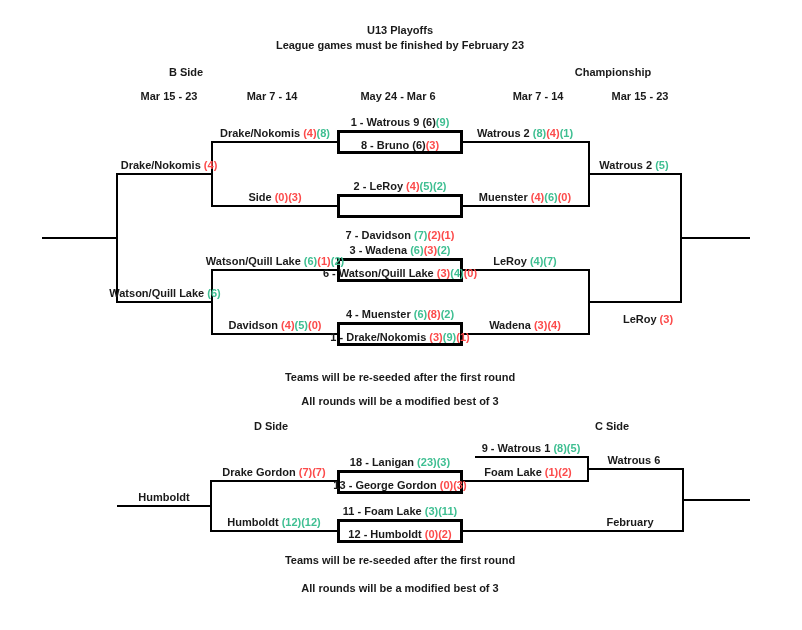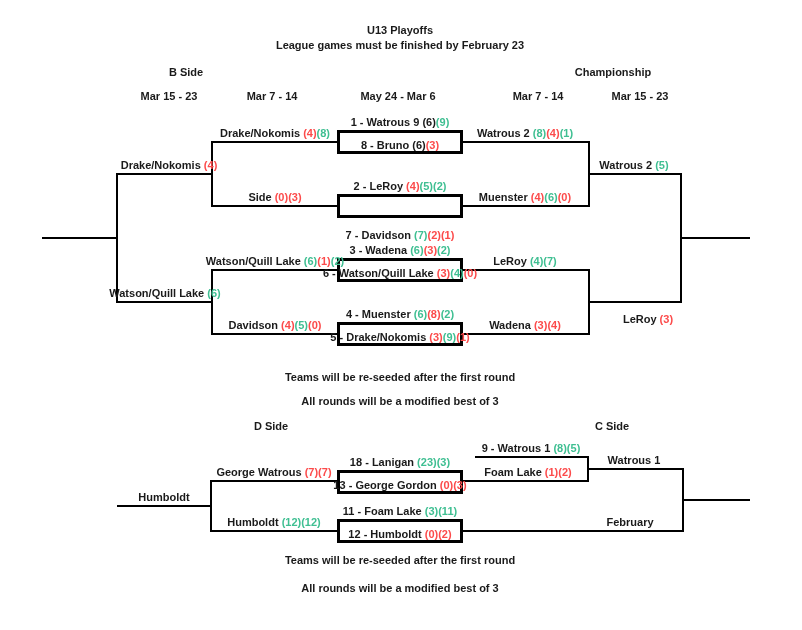--- a/index.html
+++ b/index.html
@@ -61,21 +61,21 @@
     <div class="vline" style="left:680px;top:173px;height:130px;"></div>
     <div class="hline" style="left:680px;top:237px;width:70px;"></div>
 
     <div class="lbl" style="left:400px;top:116px;"><span>1 - Watrous 9 </span><span style="color: rgb(26, 26, 26);">(6)</span><span style="color: rgb(63, 191, 146);">(9)</span></div>
     <div class="lbl" style="left:400px;top:139px;"><span>8 - Bruno </span><span style="color: rgb(26, 26, 26);">(6)</span><span style="color: rgb(252, 75, 75);">(3)</span></div>
     <div class="lbl" style="left:400px;top:180px;"><span>2 - LeRoy </span><span style="color: rgb(252, 75, 75);">(4)</span><span style="color: rgb(63, 191, 146);">(5)</span><span style="color: rgb(63, 191, 146);">(2)</span></div>
     <div class="lbl" style="left:400px;top:203px;margin-top:26px;"><span>7 - Davidson </span><span style="color: rgb(63, 191, 146);">(7)</span><span style="color: rgb(252, 75, 75);">(2)</span><span style="color: rgb(252, 75, 75);">(1)</span></div>
     <div class="lbl" style="left:400px;top:244px;"><span>3 - Wadena </span><span style="color: rgb(63, 191, 146);">(6)</span><span style="color: rgb(252, 75, 75);">(3)</span><span style="color: rgb(63, 191, 146);">(2)</span></div>
     <div class="lbl" style="left:400px;top:267px;"><span>6 - Watson/Quill Lake </span><span style="color: rgb(252, 75, 75);">(3)</span><span style="color: rgb(63, 191, 146);">(4)</span><span style="color: rgb(252, 75, 75);">(0)</span></div>
     <div class="lbl" style="left:400px;top:308px;"><span>4 - Muenster </span><span style="color: rgb(63, 191, 146);">(6)</span><span style="color: rgb(252, 75, 75);">(8)</span><span style="color: rgb(63, 191, 146);">(2)</span></div>
-    <div class="lbl" style="left:400px;top:331px;"><span>5 - Drake/Nokomis </span><span style="color: rgb(252, 75, 75);">(3)</span><span style="color: rgb(63, 191, 146);">(9)</span><span style="color: rgb(252, 75, 75);">(1)</span></div>
+    <div class="lbl" style="left:400px;top:331px;"><span>1 - Drake/Nokomis </span><span style="color: rgb(252, 75, 75);">(3)</span><span style="color: rgb(63, 191, 146);">(9)</span><span style="color: rgb(252, 75, 75);">(1)</span></div>
 
     <div class="lbl" style="left:275px;top:127px;"><span>Drake/Nokomis </span><span style="color: rgb(252, 75, 75);">(4)</span><span style="color: rgb(63, 191, 146);">(8)</span></div>
     <div class="lbl" style="left:275px;top:191px;"><span>Side </span><span style="color: rgb(252, 75, 75);">(0)</span><span style="color: rgb(252, 75, 75);">(3)</span></div>
     <div class="lbl" style="left:165px;top:159px;padding-left:8px;"><span>Drake/Nokomis </span><span style="color: rgb(252, 75, 75);">(4)</span></div>
     <div class="lbl" style="left:275px;top:255px;"><span>Watson/Quill Lake </span><span style="color: rgb(63, 191, 146);">(6)</span><span style="color: rgb(252, 75, 75);">(1)</span><span style="color: rgb(63, 191, 146);">(2)</span></div>
     <div class="lbl" style="left:275px;top:319px;"><span>Davidson </span><span style="color: rgb(252, 75, 75);">(4)</span><span style="color: rgb(63, 191, 146);">(5)</span><span style="color: rgb(252, 75, 75);">(0)</span></div>
     <div class="lbl" style="left:165px;top:287px;"><span>Watson/Quill Lake </span><span style="color: rgb(63, 191, 146);">(6)</span></div>
 
     <div class="lbl" style="left:525px;top:127px;"><span>Watrous 2 </span><span style="color: rgb(63, 191, 146);">(8)</span><span style="color: rgb(252, 75, 75);">(4)</span><span style="color: rgb(63, 191, 146);">(1)</span></div>
     <div class="lbl" style="left:525px;top:191px;"><span>Muenster </span><span style="color: rgb(252, 75, 75);">(4)</span><span style="color: rgb(63, 191, 146);">(6)</span><span style="color: rgb(252, 75, 75);">(0)</span></div>
@@ -107,26 +107,26 @@
     <div class="hline" style="left:587px;top:468px;width:95px;"></div>
     <div class="hline" style="left:463px;top:530px;width:219px;"></div>
     <div class="vline" style="left:682px;top:468px;height:64px;"></div>
     <div class="hline" style="left:682px;top:499px;width:68px;"></div>
 
     <div class="lbl" style="left:400px;top:456px;"><span>18 - Lanigan </span><span style="color: rgb(63, 191, 146);">(23)</span><span style="color: rgb(63, 191, 146);">(3)</span></div>
     <div class="lbl" style="left:400px;top:479px;"><span>13 - George Gordon </span><span style="color: rgb(252, 75, 75);">(0)</span><span style="color: rgb(252, 75, 75);">(3)</span></div>
     <div class="lbl" style="left:400px;top:505px;"><span>11 - Foam Lake </span><span style="color: rgb(63, 191, 146);">(3)</span><span style="color: rgb(63, 191, 146);">(11)</span></div>
     <div class="lbl" style="left:400px;top:528px;"><span>12 - Humboldt </span><span style="color: rgb(252, 75, 75);">(0)</span><span style="color: rgb(252, 75, 75);">(2)</span></div>
 
-    <div class="lbl" style="left:274px;top:466px;"><span>George Watrous </span><span style="color: rgb(252, 75, 75);">(7)</span><span style="color: rgb(252, 75, 75);">(7)</span></div>
+    <div class="lbl" style="left:274px;top:466px;"><span>Drake Gordon </span><span style="color: rgb(252, 75, 75);">(7)</span><span style="color: rgb(252, 75, 75);">(7)</span></div>
     <div class="lbl" style="left:274px;top:516px;"><span>Humboldt </span><span style="color: rgb(63, 191, 146);">(12)</span><span style="color: rgb(63, 191, 146);">(12)</span></div>
     <div class="lbl" style="left:164px;top:491px;"><span>Humboldt</span></div>
 
     <div class="lbl" style="left:531px;top:442px;"><span>9 - Watrous 1 </span><span style="color: rgb(63, 191, 146);">(8)</span><span style="color: rgb(63, 191, 146);">(5)</span></div>
     <div class="lbl" style="left:528px;top:466px;"><span>Foam Lake </span><span style="color: rgb(252, 75, 75);">(1)</span><span style="color: rgb(252, 75, 75);">(2)</span></div>
-    <div class="lbl" style="left:634px;top:454px;"><span>Watrous 1</span></div>
+    <div class="lbl" style="left:634px;top:454px;"><span>Watrous 6</span></div>
     <div class="lbl" style="left:630px;top:516px;"><span>February</span></div>
   </div>
 
   <div class="lbl" style="left:400px;top:554px;">Teams will be re-seeded after the first round</div>
   <div class="lbl" style="left:400px;top:582px;">All rounds will be a modified best of 3</div>
 
 </div>
 
 </body></html>

